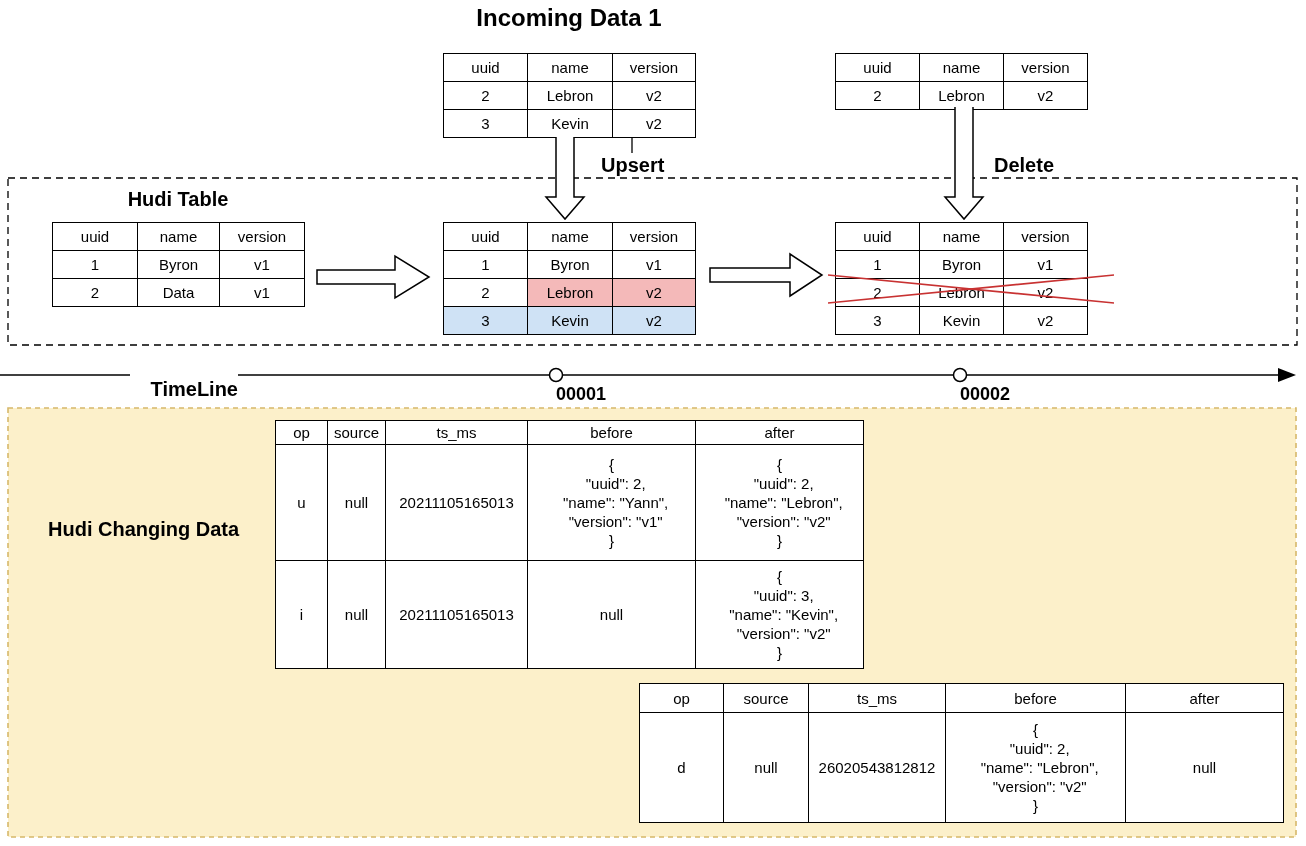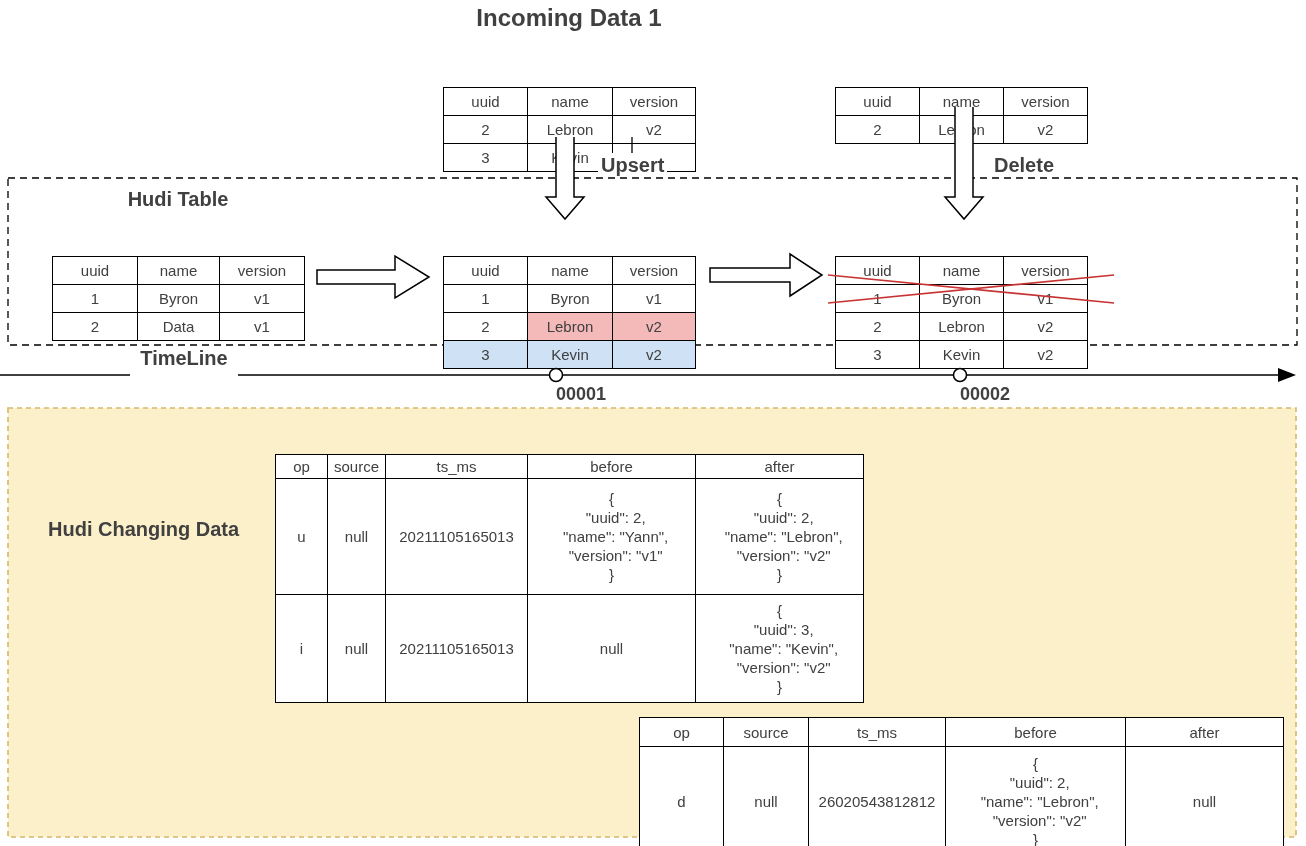--- a/index.html
+++ b/index.html
@@ -1,21 +1,21 @@
 <!DOCTYPE html>
 <html><head>
 <meta charset="utf-8">
 <style>
   html,body{margin:0;padding:0;background:#fff;}
   #canvas{position:relative;width:1306px;height:846px;overflow:hidden;background:#fff;
-          font-family:"Liberation Sans",sans-serif;color:#404040;}
+          font-family:"Liberation Sans",sans-serif;color:#000000;}
   svg.layer{position:absolute;left:0;top:0;pointer-events:none;}
   #bg{z-index:0;}
   #fg{z-index:6;}
-  table.dt{position:absolute;z-index:4;border-collapse:collapse;table-layout:fixed;background:#fff;margin-top:34px;}
+  table.dt{position:absolute;z-index:4;border-collapse:collapse;table-layout:fixed;background:#fff;}
   table.dt td,table.dt th{border:1px solid #000;text-align:center;vertical-align:middle;
           font-size:15px;font-weight:400;padding:0 2px;overflow:hidden;}
   table.small td,table.small th{height:27px;}
   .hl-red{background:#f4b9b9;border:1px solid #c0453e;}
   .hl-blue{background:#cfe2f5;border:1px solid #6c8ebf;}
   td.json{text-align:left;white-space:pre;padding:2px 4px;line-height:19px;}
   .lbl{position:absolute;z-index:7;line-height:1.2;font-weight:bold;}
   .title{font-size:24px;font-weight:700;text-align:center;}
   .sub{font-size:20px;}
   .commitlbl{font-size:18px;text-align:right;}
@@ -27,21 +27,21 @@
 
   <svg id="bg" class="layer" width="1306" height="846">
     <rect x="8" y="178" width="1289" height="167" fill="none" stroke="#000000" stroke-width="1.3" stroke-dasharray="7 5"></rect>
     <rect x="8" y="408" width="1288" height="429" fill="#fcf0ca" stroke="#d6b86a" stroke-width="1.6" stroke-dasharray="5 4"></rect>
   </svg>
 
   <div class="lbl title" style="left:443px;top:4px;width:252px">Incoming Data 1</div>
   <div class="lbl sub" style="left:598px;top:153px;background:#fff;padding:0 3px">Upsert</div>
   <div class="lbl sub" style="left:991px;top:153px;background:#fff;padding:0 3px">Delete</div>
   <div class="lbl sub" style="left:52px;top:187px;width:252px;text-align:center">Hudi Table</div>
-  <div class="lbl sub" style="left:130px;top:346px;width:108px;text-align:center">TimeLine</div>
+  <div class="lbl sub" style="left:130px;top:377px;width:108px;text-align:right">TimeLine</div>
   <div class="lbl commitlbl" style="left:506px;top:384px;width:100px">00001</div>
   <div class="lbl commitlbl" style="left:910px;top:384px;width:100px">00002</div>
   <div class="lbl sub" style="left:48px;top:517px">Hudi Changing Data</div>
 
   <table class="dt small" style="left:443px;top:53px;width:252px">
     <colgroup>
         <col style="width:84px">
         <col style="width:85px">
         <col style="width:83px">
       </colgroup>

